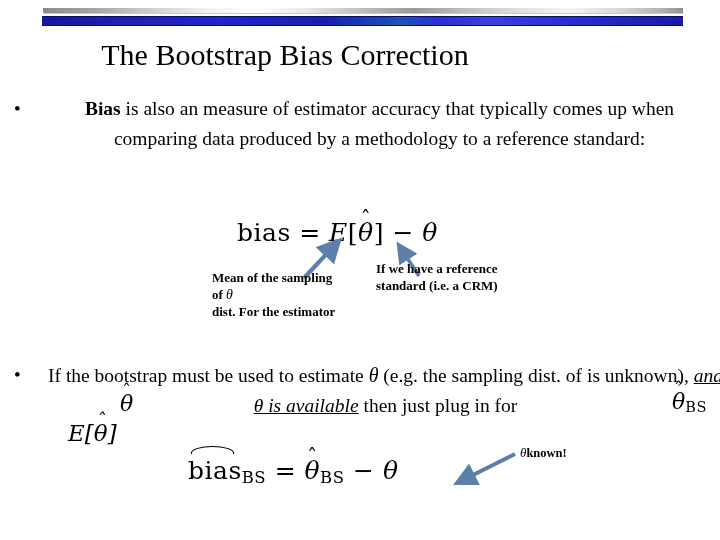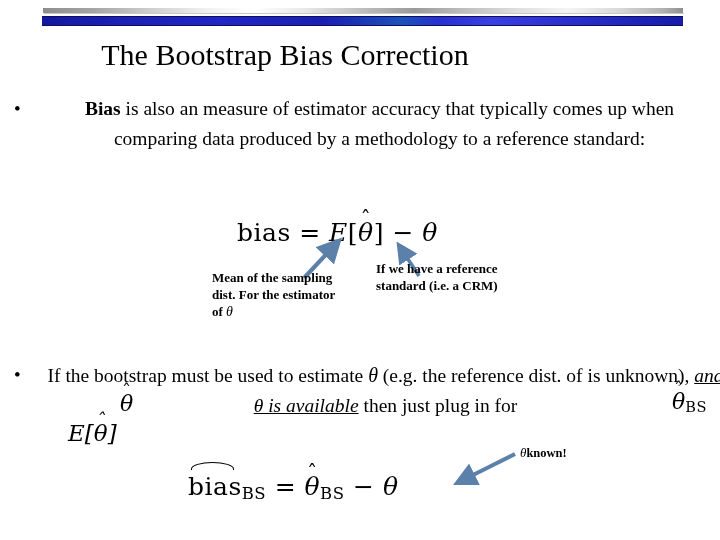--- a/index.html
+++ b/index.html
@@ -136,21 +136,21 @@
     white-space: nowrap;
   }
   #eq-bias-main {
     left: 237px;
     top: 218px;
     font-size: 25px;
     letter-spacing: 0.5px;
   }
   #eq-bias-bs {
     left: 188px;
-    top: 472px;
+    top: 456px;
     font-size: 25px;
     letter-spacing: 0.5px;
   }
   #eq-expect {
     left: 68px;
     top: 420px;
     font-size: 23px;
     font-style: italic;
   }
   #theta-hat-overlap {
@@ -263,32 +263,32 @@
   <defs>
     <marker id="ah2" markerWidth="6" markerHeight="6" refX="3.2" refY="3" orient="auto">
       <path d="M0,0 L6,3 L0,6 z" fill="#5b81ab"></path>
     </marker>
   </defs>
   <line x1="24" y1="34" x2="7" y2="8" stroke="#5b81ab" stroke-width="3.6" marker-end="url(#ah2)"></line>
 </svg>
 
 <div class="callout" id="callout-left">
   <div>Mean of the sampling</div>
+  <div><span>of </span><span class="theta-inline" style="font-size:14px;font-weight:normal;">θ</span></div>
   <div>dist. For the estimator</div>
-  <div><span>of </span><span class="theta-inline" style="font-size:14px;font-weight:normal;">θ</span></div>
 </div>
 
 <div class="callout" id="callout-right">
   <div>If we have a reference</div>
   <div>standard (i.e. a CRM)</div>
 </div>
 
 <div class="bullet-block" id="bullet-2">
   <span class="bullet-dot">•</span>
-  <span class="bullet-text"><span>If the bootstrap must be used to estimate </span><span class="theta-inline">θ</span><span> (e.g. the reference dist. of </span><span>   is unknown), </span><span class="ital uline">and</span><span> </span><span class="ital uline">θ is available</span><span> then just plug in          for</span></span>
+  <span class="bullet-text"><span>If the bootstrap must be used to estimate </span><span class="theta-inline">θ</span><span> (e.g. the sampling dist. of </span><span>   is unknown), </span><span class="ital uline">and</span><span> </span><span class="ital uline">θ is available</span><span> then just plug in          for</span></span>
 </div>
 
 <div class="math" id="theta-hat-overlap">
   <span class="hatted"><span class="hat">ˆ</span><span class="mi">θ</span></span>
 </div>
 
 <div class="math" id="theta-hat-bs-overlap">
   <span class="hatted"><span class="hat">ˆ</span><span class="mi">θ</span></span><span class="sub">BS</span>
 </div>
 

